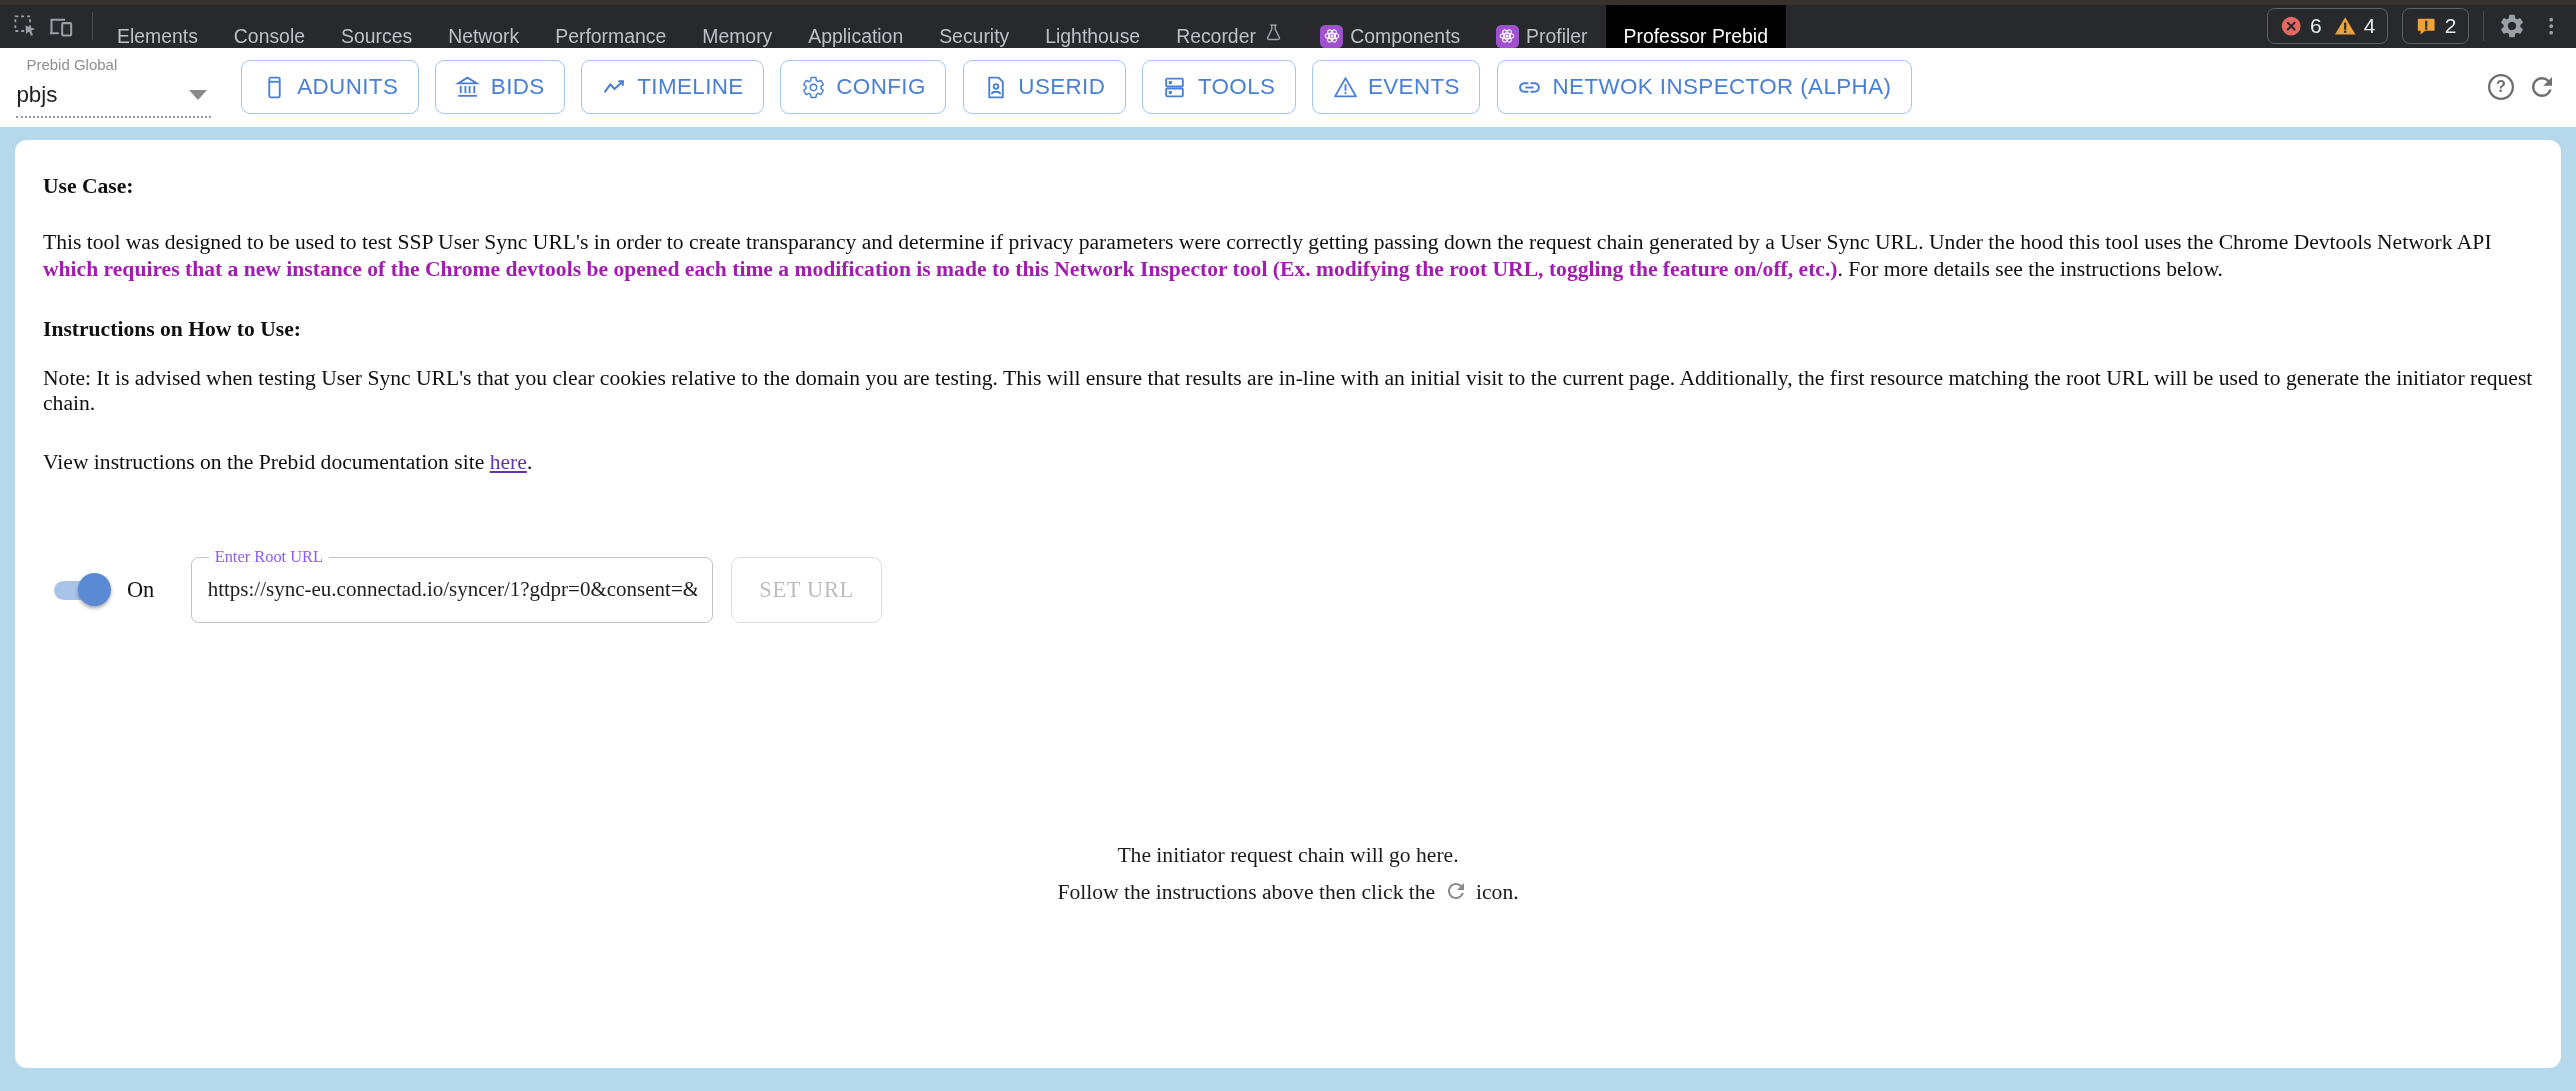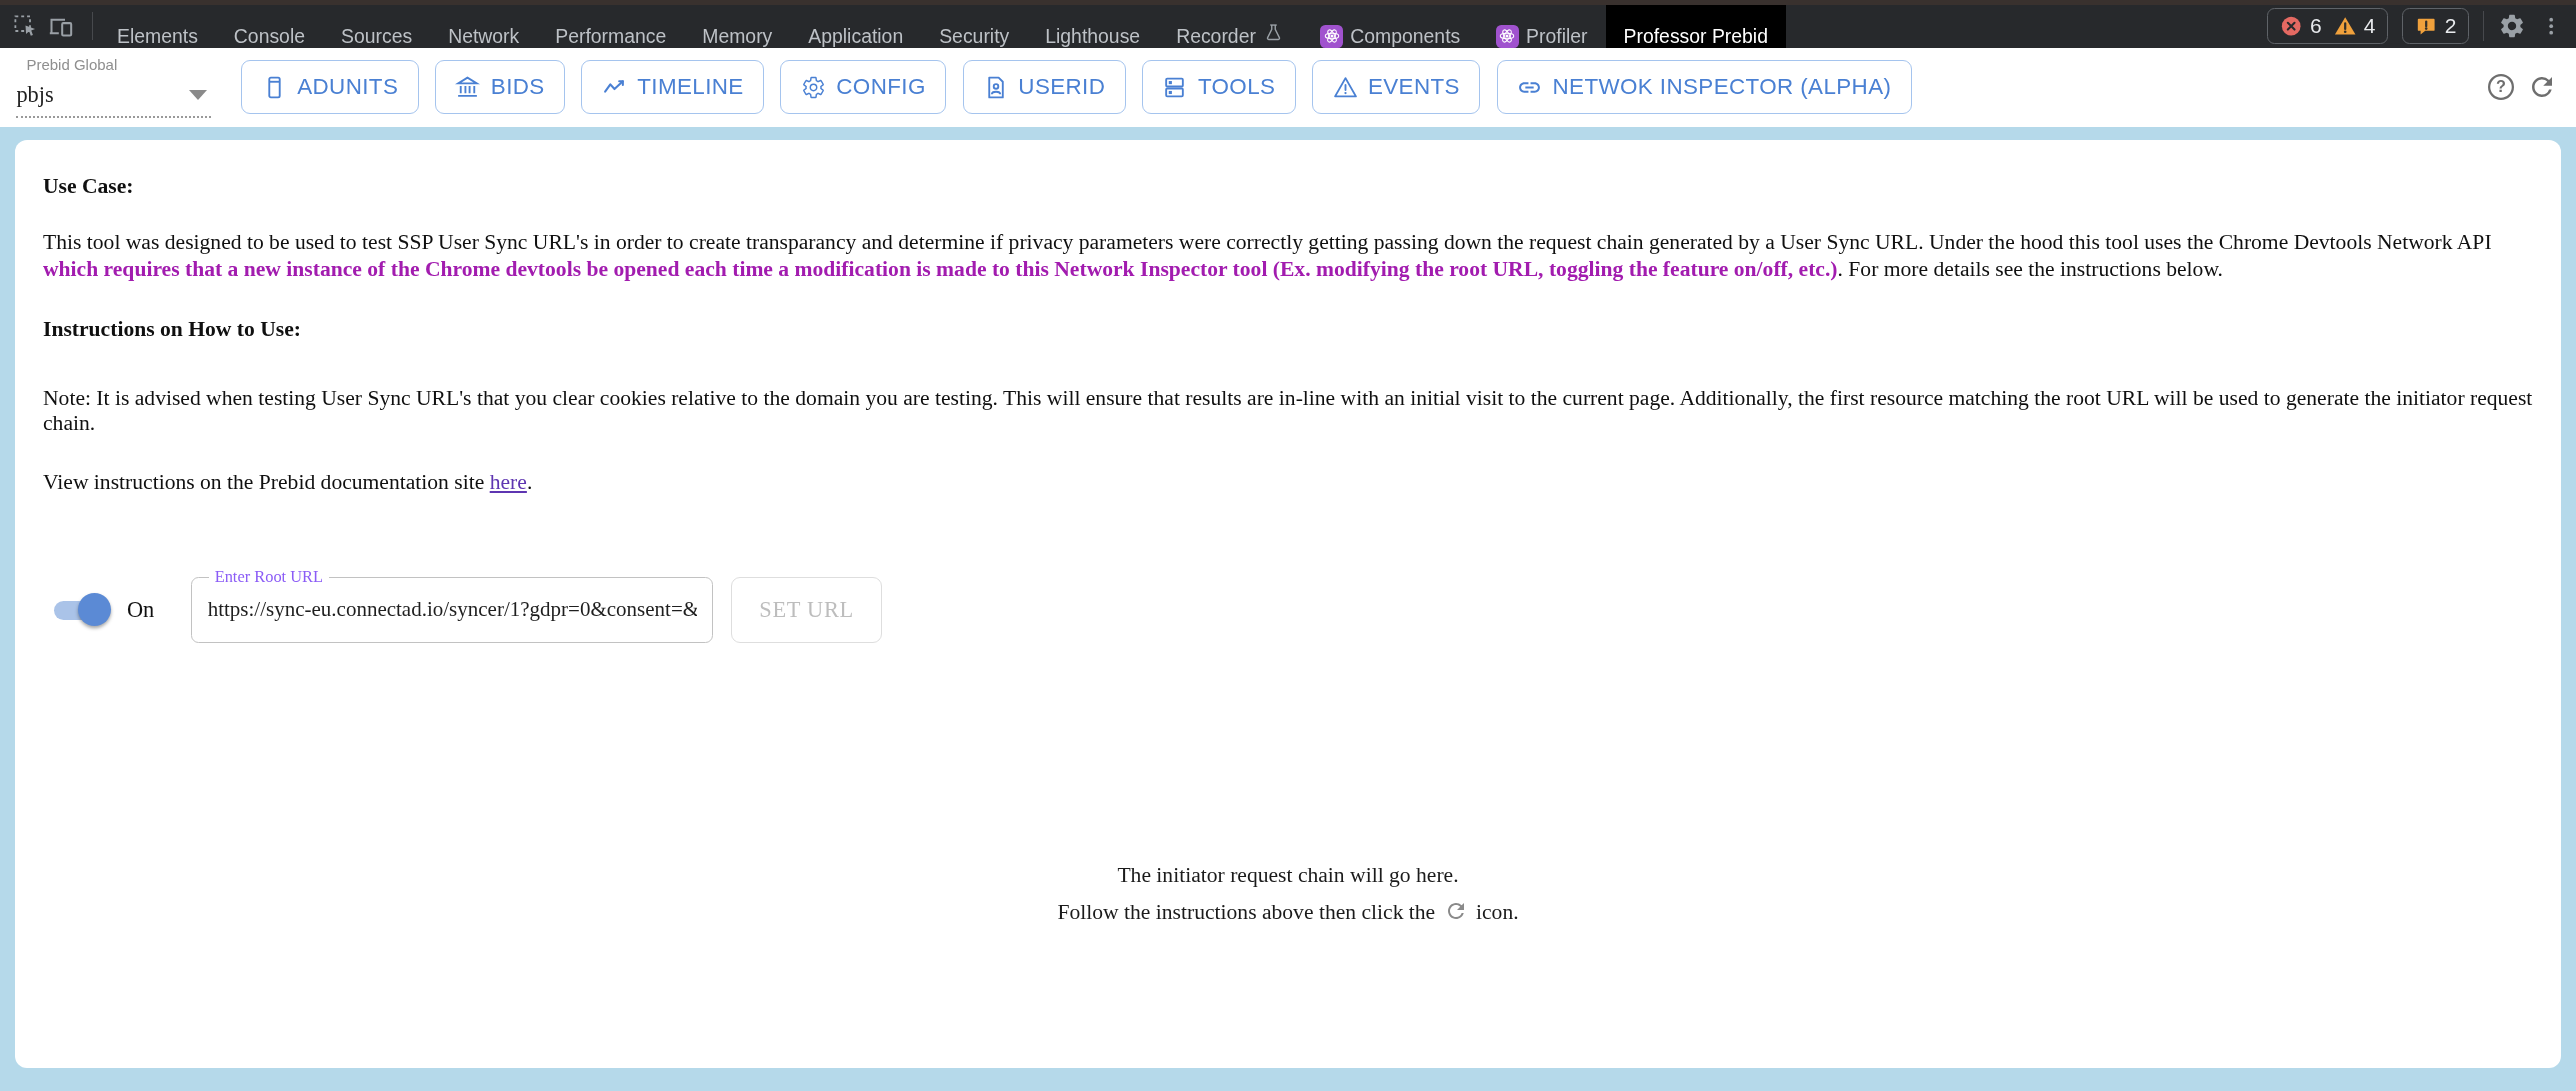--- a/index.html
+++ b/index.html
@@ -28,36 +28,36 @@
   .badge-icon svg{width:100%;height:100%;}
   .tb-right .tb-sep2{width:1.5px;height:30px;background:#47494d;}
   .gear-gray{width:28px;height:28px;color:#9aa0a6;}
   .gear-gray svg{width:100%;height:100%;}
   .kebab{width:25px;height:28px;color:#9aa0a6;display:flex;align-items:center;justify-content:center;}
   
   .subtoolbar{height:79px;background:#ffffff;display:flex;align-items:center;padding:0 16.4px;box-sizing:border-box;}
   .global-select{width:195px;margin-right:30px;border-bottom:2.2px dotted #999;padding-bottom:7.5px;cursor:pointer;}
   .global-label{font-size:15px;color:#8f8f8f;margin-left:10px;}
   .global-row{display:flex;align-items:center;justify-content:space-between;margin-top:9px;}
-  .global-value{font-size:22.4px;color:#1f1f1f;font-family:Liberation Serif, serif;}
+  .global-value{font-size:22.4px;color:#1f1f1f;}
   .caret-down{width:0;height:0;border-left:9px solid transparent;border-right:9px solid transparent;border-top:10.4px solid #8a8a8a;margin-right:4.5px;}
   .nav-buttons{display:flex;gap:16.4px;}
   .nav-btn{display:flex;align-items:center;gap:10.4px;border:1.5px solid #a5c4ee;border-radius:9px;padding:0 19.4px;height:54px;
     color:#4a80d3;font-size:22.4px;letter-spacing:0.4px;background:#fff;font-family:inherit;white-space:nowrap;cursor:pointer;}
   .nav-btn svg{width:25px;height:25px;flex:none;}
   .sub-right{margin-left:auto;display:flex;align-items:center;gap:10.4px;color:#6e6e6e;padding-right:3px;}
   .sub-right .round-icon{width:30px;height:30px;}
   .sub-right .round-icon svg{width:100%;height:100%;}
   
   .panel{height:965px;box-sizing:border-box;padding:13.4px 15px 24px;background:#b5d9ea;font-family:Liberation Serif, serif;}
   .card{background:#fff;height:100%;border-radius:12px;box-sizing:border-box;padding:19.4px 28px;font-size:21.6px;color:#101010;overflow:hidden;}
   .heading{font-weight:bold;margin-top:15px;}
   .para{margin-top:30px;line-height:1.24;}
   .orange{color:#a21caf;font-weight:bold;}
-  .note-para{margin-top:44px;}
+  .note-para{margin-top:24px;}
   .view-line{margin-top:34px;}
   .doc-link{color:#5e35b1;text-decoration:underline;cursor:pointer;}
   
   .controls{margin-top:82px;display:flex;align-items:center;}
   .switch{position:relative;width:60px;height:33px;margin-left:7.5px;cursor:pointer;flex:none;}
   .switch-track{position:absolute;left:3px;top:7.5px;width:51px;height:19.4px;border-radius:10.4px;background:#aac3e8;}
   .switch-thumb{position:absolute;right:0;top:0;width:33px;height:33px;border-radius:50%;background:#5b8ad5;box-shadow:0 2.2px 3.7px rgba(0,0,0,.35);}
   .switch-label{margin-left:16.4px;font-size:22.4px;color:#111;}
   .url-field{margin-left:37px;position:relative;width:522px;height:66px;border:1.5px solid #c2c2c2;border-radius:7.5px;display:flex;align-items:center;box-sizing:border-box;background:#fff;}
   .url-label{position:absolute;top:-11.2px;left:16.4px;background:#fff;padding:0 6px;font-size:16.4px;color:#8b5cf6;white-space:nowrap;}

